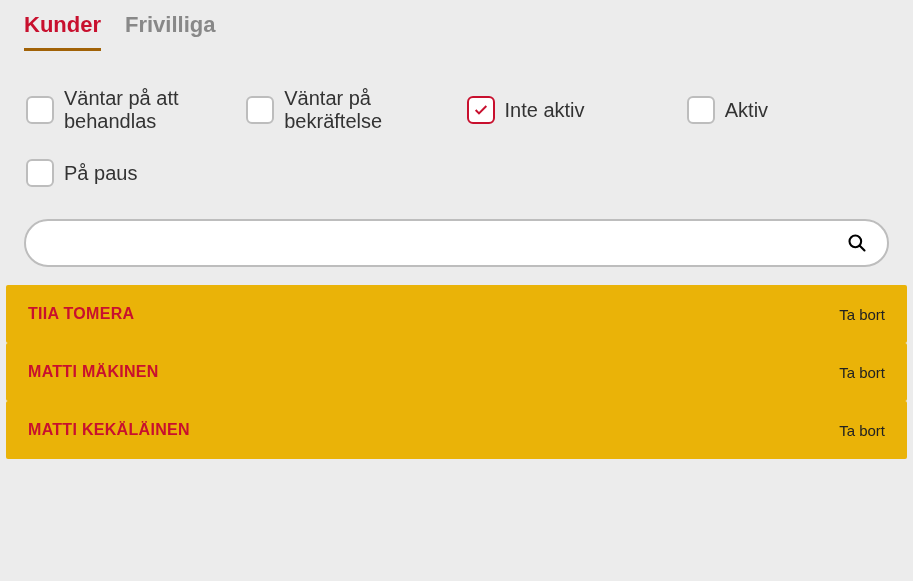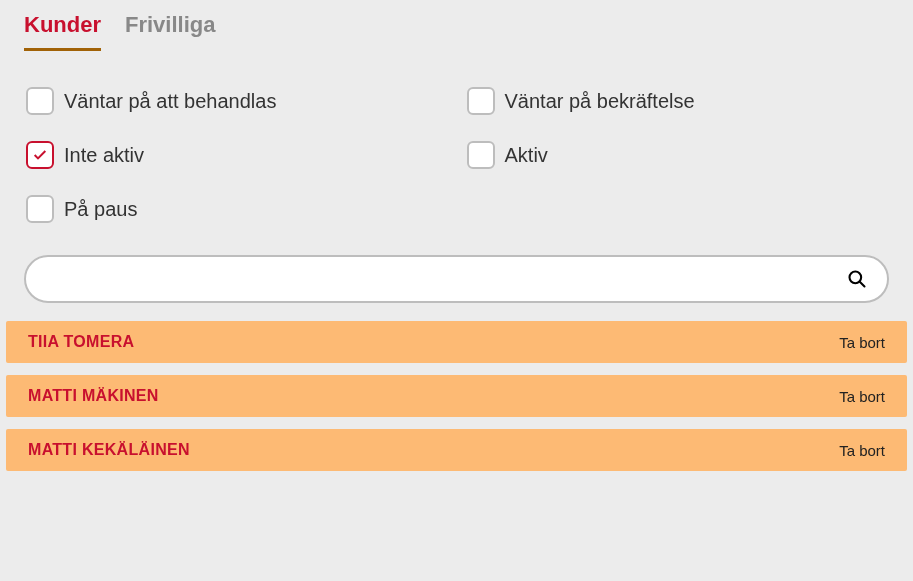--- a/index.html
+++ b/index.html
@@ -22,21 +22,21 @@
       padding-bottom: 10px;
       cursor: pointer;
       border-bottom: 3px solid transparent;
     }
     .tab.active {
       color: #c8102e;
       border-bottom: 3px solid #a16207;
     }
     .filters {
       display: grid;
-      grid-template-columns: 1fr 1fr;
+      grid-template-columns: 1fr 1fr 1fr 1fr;
       gap: 26px 20px;
       padding: 36px 26px 24px 26px;
     }
     .filter-item {
       display: flex;
       align-items: center;
       gap: 10px;
       cursor: pointer;
     }
     .checkbox {
@@ -93,24 +93,23 @@
       top: 50%;
       transform: translateY(-50%);
       width: 20px;
       height: 20px;
       cursor: pointer;
     }
     .list {
       padding: 0 6px;
     }
     .row {
-      background: #fdba74;
+      background: #eab308;
       border-radius: 2px;
-      margin-bottom: 12px;
-      padding: 12px 22px;
+      padding: 20px 22px;
       display: flex;
       justify-content: space-between;
       align-items: center;
     }
     .row-name {
       color: #c8102e;
       font-weight: 600;
       font-size: 16px;
       letter-spacing: 0.3px;
     }

